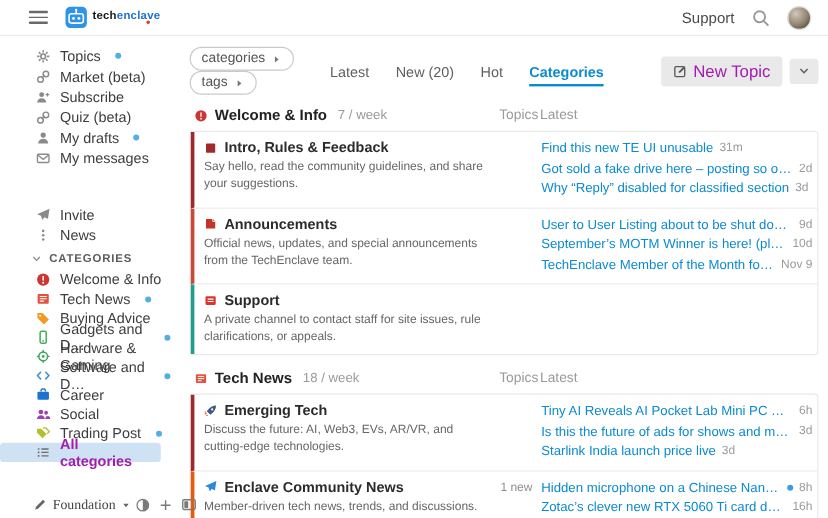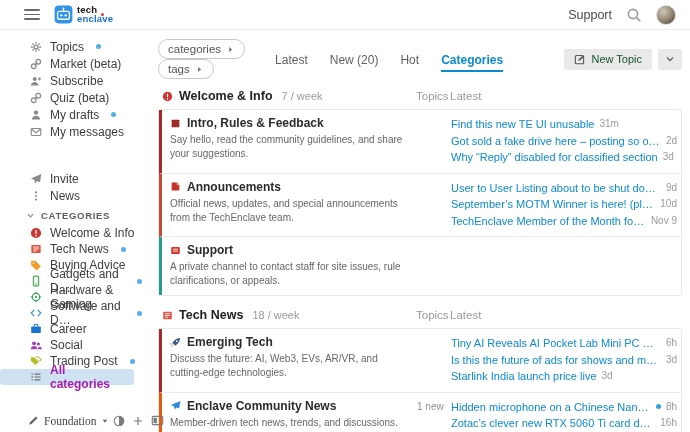--- a/index.html
+++ b/index.html
@@ -12,21 +12,21 @@
   .icn svg { display:block; }
 
   
   header {
     height:30px; display:flex; align-items:center; padding:0 14px 0 24px;
     border-bottom:1px solid #ececec; gap:14px; background:#fff;
   }
   .hamburger { width:16px; display:flex; flex-direction:column; gap:3px; cursor:pointer; }
   .hamburger span { height:1.6px; background:#6a6a6a; border-radius:1px; }
   .logo { display:flex; align-items:center; gap:4px; cursor:pointer; }
-  .logo-text { display:flex; flex-direction:column; font-weight:bold; font-size:9.5px; line-height:8.5px; letter-spacing:.2px; position:relative; }
+  .logo-text { display:flex; font-weight:bold; font-size:9.5px; line-height:8.5px; letter-spacing:.2px; position:relative; }
   .logo-line1 { color:#161616; }
   .logo-line2 { color:#1b6fd6; }
   .logo-accent { position:absolute; width:3px; height:3px; border-radius:50%; background:#e23b2e; right:9px; top:7px; }
   .h-spacer { flex:1; }
   .support-link { font-size:12.5px; color:#4a4a4a; cursor:pointer; }
   .search-btn { color:#9a9a9a; cursor:pointer; }
   .avatar {
     width:20px; height:20px; border-radius:50%;
     background:radial-gradient(circle at 35% 30%, #cfc8ba, #91846f 55%, #4c4437 90%);
     border:1px solid #d8d8d8; cursor:pointer;
@@ -70,21 +70,21 @@
   }
   .pill .icn { color:#777; }
   .nav-link {
     font-size:12px; color:#5f5f5f; margin-left:22px; cursor:pointer;
     padding-bottom:3px; border-bottom:2.5px solid transparent;
   }
   .nav-link.active { color:#0b8ad0; border-bottom-color:#0b8ad0; font-weight:bold; }
   .tb-right { margin-left:auto; display:flex; align-items:center; gap:6px; }
   .nt-btn {
     display:flex; align-items:center; gap:5px; background:#e9e9e9; border:none; border-radius:3px;
-    padding:4.5px 10px; font-size:11px; color:#14532d; font-family:inherit; cursor:pointer;
+    padding:4.5px 10px; font-size:14px; color:#a21caf; font-family:inherit; cursor:pointer;
   }
   .nt-btn .icn { color:#5a5a5a; }
   .dd-btn {
     background:#e9e9e9; border:none; border-radius:3px; padding:5.5px 7px; cursor:pointer; color:#5a5a5a;
     display:flex; align-items:center;
   }
 
   
   .sec-head { display:flex; align-items:center; padding-left:4px; margin:4px 0 6px; }
   .sec-title { display:flex; align-items:center; gap:6px; flex:0 0 254px; cursor:pointer; }

